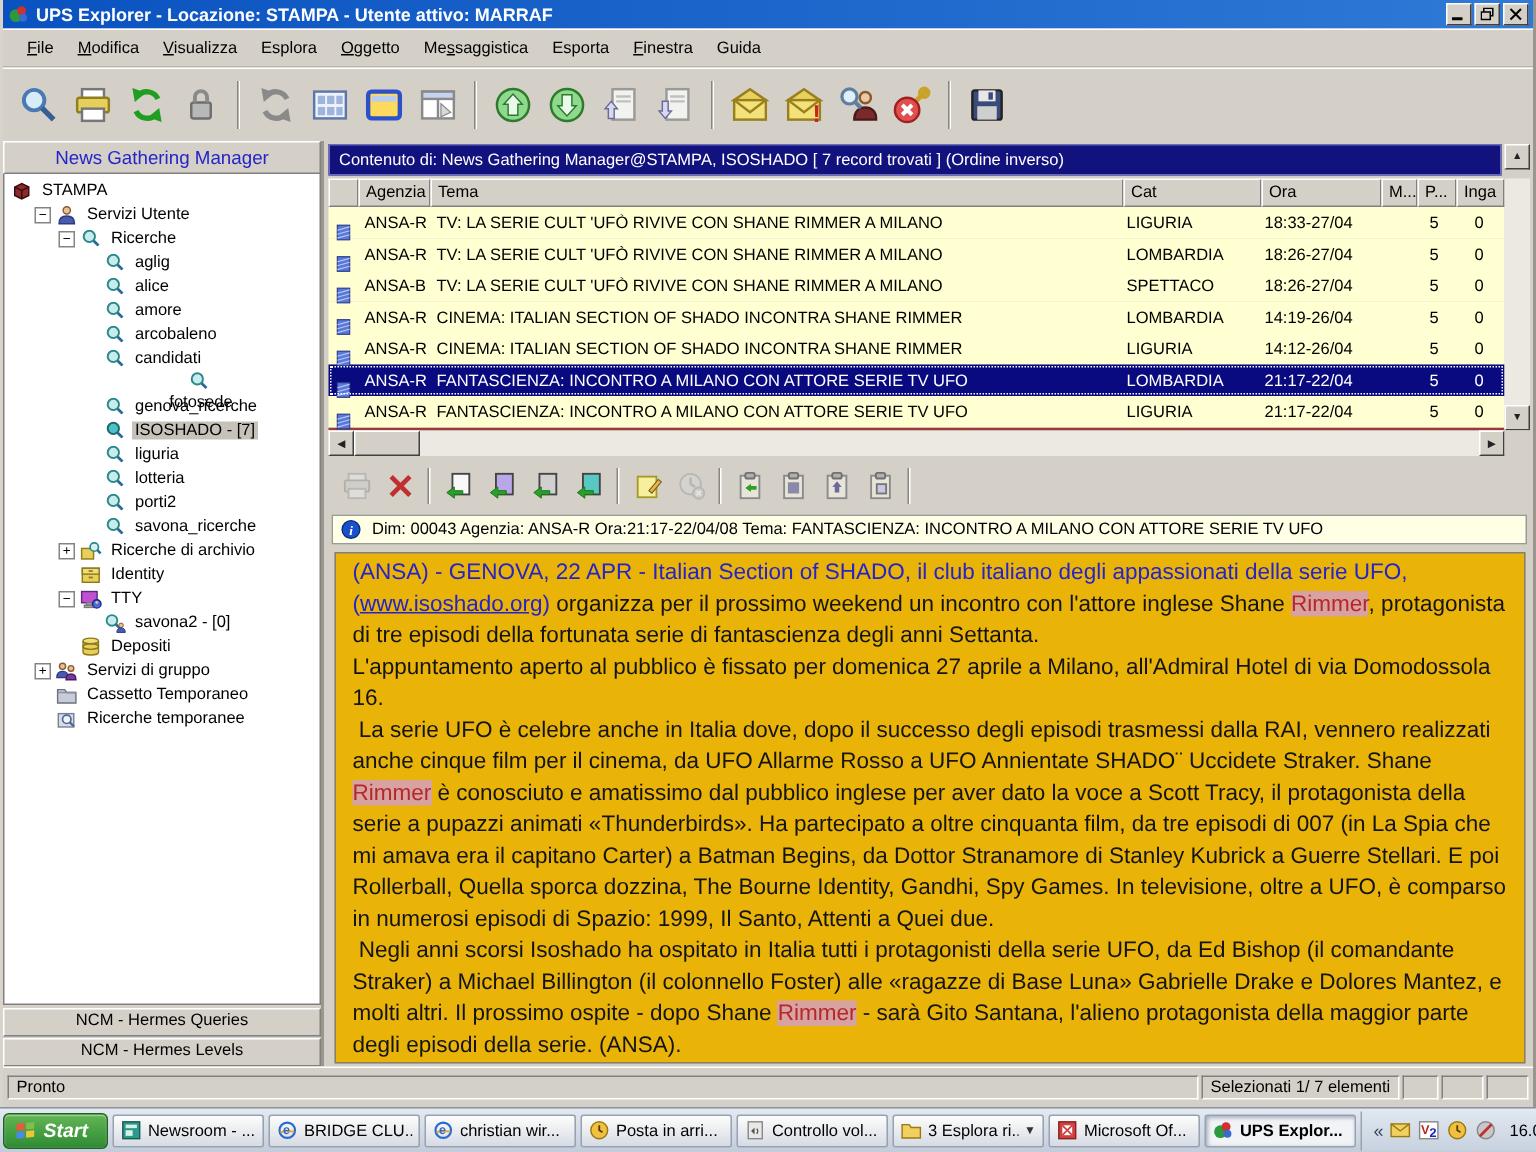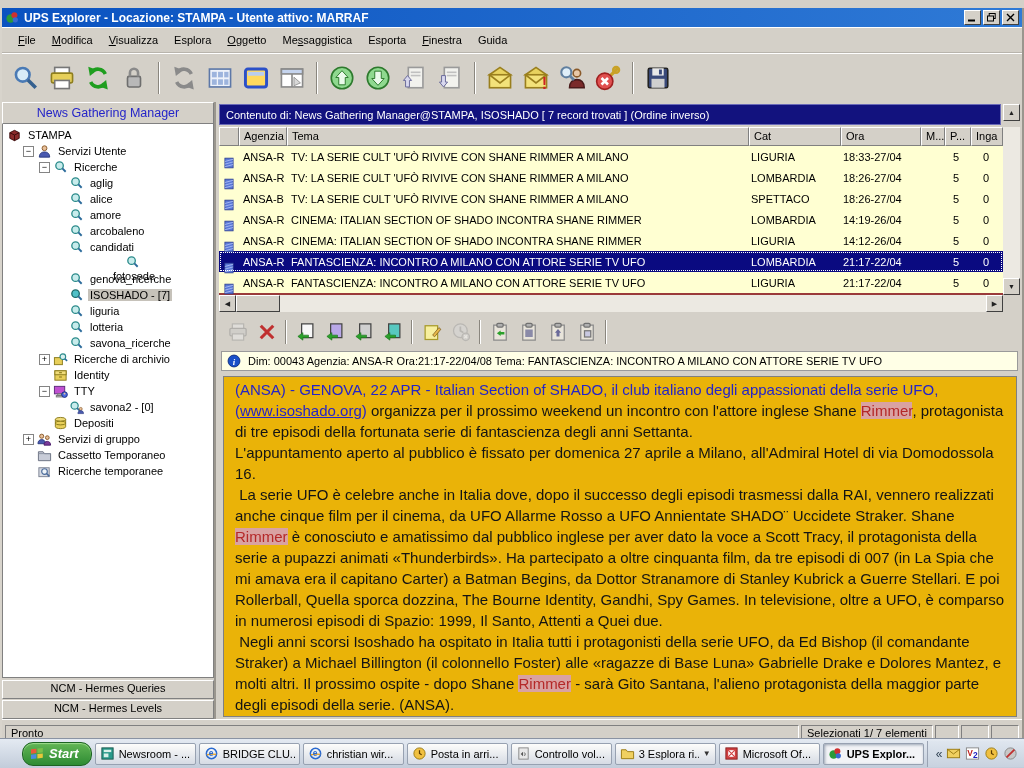--- a/index.html
+++ b/index.html
@@ -1,21 +1,21 @@
 <!DOCTYPE html>
 <html><head>
 <meta charset="utf-8">
 <style>
   html,body{margin:0;padding:0;}
   body{width:1024px;height:768px;overflow:hidden;background:#D4D0C8;
        font-family:"Liberation Sans",sans-serif;font-size:11px;color:#000;position:relative;}
   svg{display:block;width:100%;height:100%;}
 
   
-  .window{position:absolute;top:8px;left:0;width:1024px;height:738px;display:flex;flex-direction:column;
+  .window{position:absolute;top:0;left:0;width:1024px;height:738px;display:flex;flex-direction:column;
           border-left:2px solid #d8d4cc;border-right:2px solid #9a968e;box-sizing:border-box;}
   .titlebar{height:19px;flex:none;background:linear-gradient(90deg,#0a52c0,#2f7ad6);color:#fff;
             display:flex;align-items:center;padding:0 3px;font-weight:bold;font-size:12px;}
   .tb-icon{width:15px;height:15px;flex:none;margin-right:4px;}
   .tb-title{flex:1;white-space:nowrap;overflow:hidden;}
   .tb-btns{display:flex;gap:2px;flex:none;}
   .tb-btn{width:17px;height:15px;background:#D4D0C8;border:1px solid;border-color:#fff #404040 #404040 #fff;
           display:flex;align-items:center;justify-content:center;padding:0;}
   .tb-btn svg{width:9px;height:9px;}
 
@@ -95,22 +95,22 @@
              border-top:1px solid #fff;}
   .scell{border:1px solid;border-color:#808080 #fff #fff #808080;height:16px;line-height:15px;
          padding:0 5px;box-sizing:border-box;white-space:nowrap;}
   .scell.grow1{flex:1;}
 
   
   .taskbar{position:absolute;left:0;bottom:0;width:1024px;height:30px;box-sizing:border-box;
            background:linear-gradient(#e4eaf2,#c2ccda);border-top:1px solid #8a93a3;
            display:flex;align-items:center;gap:3px;padding:0 2px;}
   .start{height:24px;flex:none;display:flex;align-items:center;gap:4px;padding:0 12px 0 6px;
-         background:linear-gradient(#63b655,#2e8b33);border:1px solid #1d6322;border-radius:11px;
-         color:#fff;font-weight:bold;font-style:italic;font-size:13px;box-shadow:inset 0 1px 1px #9fdb8f;margin-left:20px;}
+         background:linear-gradient(#63b655,#2e8b33);border:1px solid #1d6322;border-radius:4px;
+         color:#fff;font-weight:bold;font-style:italic;font-size:13px;box-shadow:inset 0 1px 1px #9fdb8f;}
   .start .ic{width:16px;height:16px;}
   .task{flex:none;width:101px;height:22px;background:linear-gradient(#fdfdfb,#d6dbe4);
         border:1px solid #97a1b1;border-radius:2px;display:flex;align-items:center;gap:4px;
         padding:0 4px;font-size:11px;overflow:hidden;white-space:nowrap;}
   .task .ic{width:15px;height:15px;flex:none;}
   .task .lbl{overflow:hidden;text-overflow:clip;}
   .task.active{background:#f2f3f6;box-shadow:inset 1px 1px 3px #9aa4b4;font-weight:bold;}
   .task .drop{margin-left:auto;font-size:8px;color:#333;}
   .tray{margin-left:auto;flex:none;height:26px;display:flex;align-items:center;gap:4px;padding:0 7px 0 8px;
         border-left:1px solid #9aa3b3;background:linear-gradient(#dfe6ef,#c8d2df);}
@@ -456,20 +456,30 @@
           </div>
           <div class="tree-row" style="padding-left: 52px;">
             <span class="noexp"></span>
             <span class="ticon">
               <svg viewBox="0 0 16 16">
                 <circle cx="7" cy="6" r="4" fill="#c8ecec" stroke="#2a8a8a" stroke-width="1.4"></circle>
                 <line x1="10" y1="9" x2="13.5" y2="12.5" stroke="#2a6a9a" stroke-width="2"></line>
               </svg>
             </span>
             <span class="tlabel">lotteria</span>
+          </div>
+          <div class="tree-row" style="padding-left: 52px;">
+            <span class="noexp"></span>
+            <span class="ticon">
+              <svg viewBox="0 0 16 16">
+                <circle cx="7" cy="6" r="4" fill="#c8ecec" stroke="#2a8a8a" stroke-width="1.4"></circle>
+                <line x1="10" y1="9" x2="13.5" y2="12.5" stroke="#2a6a9a" stroke-width="2"></line>
+              </svg>
+            </span>
+            <span class="tlabel">porti2</span>
           </div>
           <div class="tree-row" style="padding-left: 52px;">
             <span class="noexp"></span>
             <span class="ticon">
               <svg viewBox="0 0 16 16">
                 <circle cx="7" cy="6" r="4" fill="#c8ecec" stroke="#2a8a8a" stroke-width="1.4"></circle>
                 <line x1="10" y1="9" x2="13.5" y2="12.5" stroke="#2a6a9a" stroke-width="2"></line>
               </svg>
             </span>
             <span class="tlabel">savona_ricerche</span>

